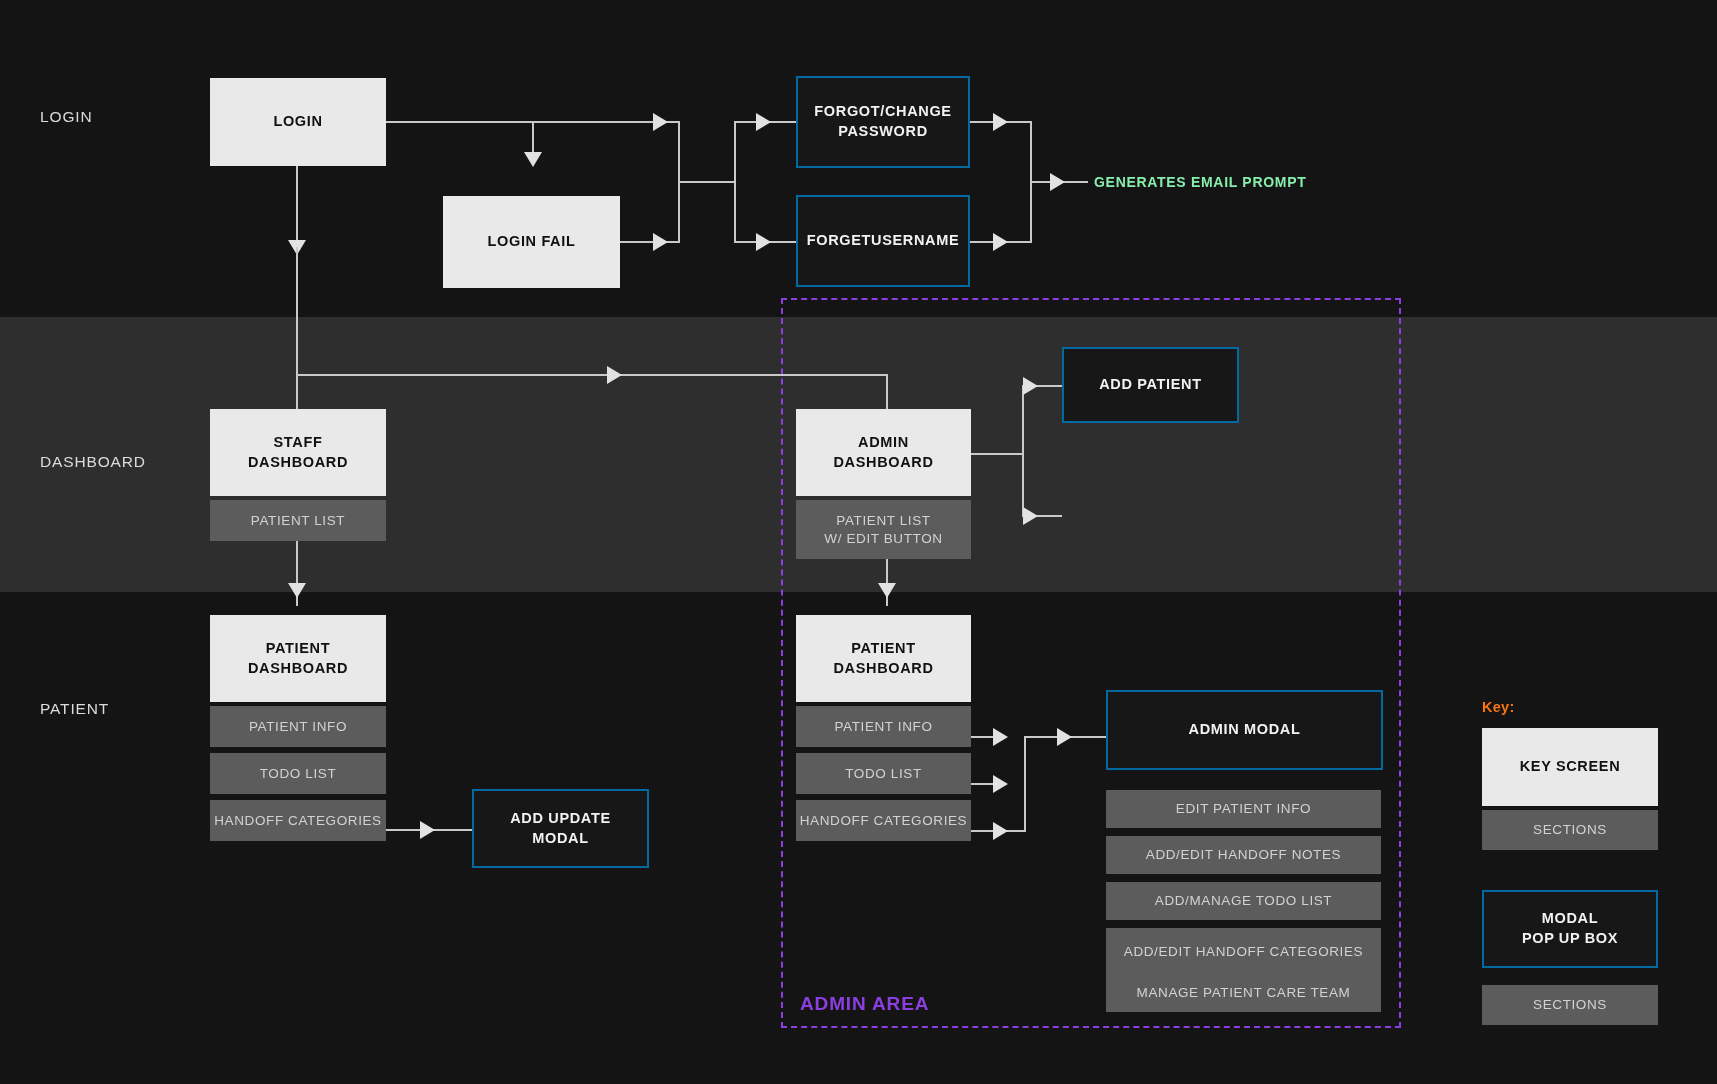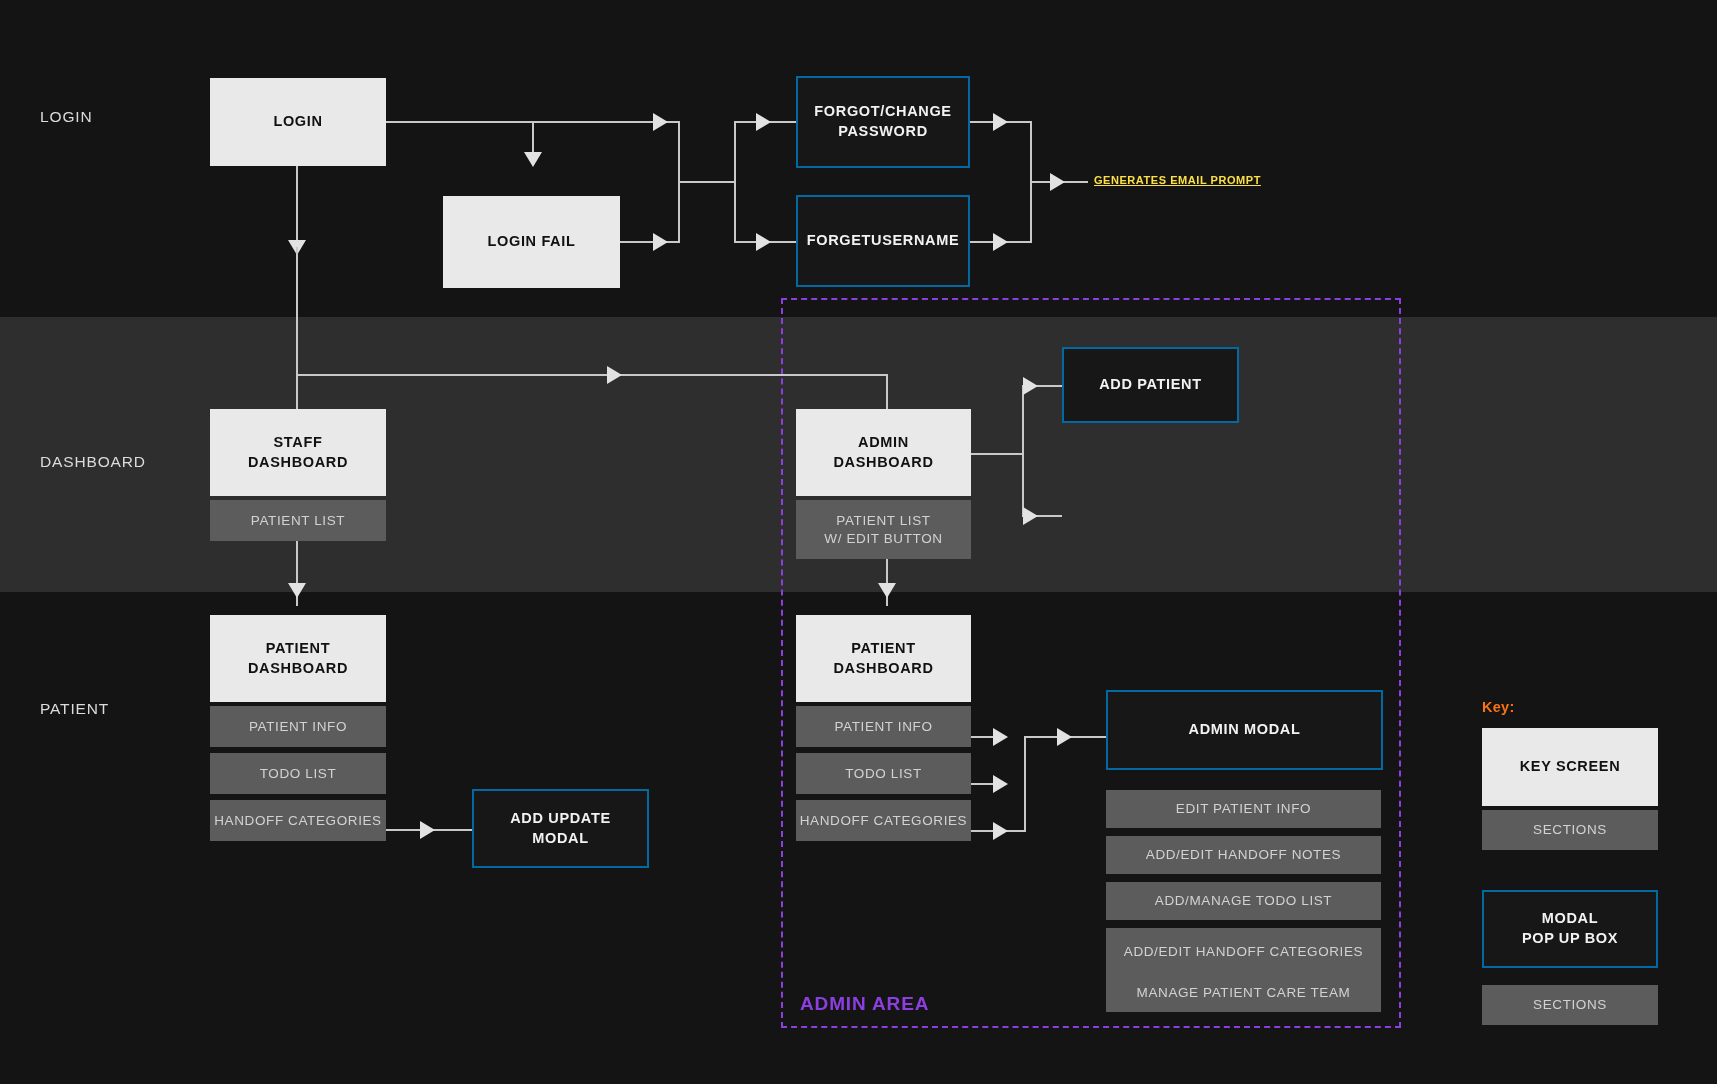--- a/index.html
+++ b/index.html
@@ -50,26 +50,25 @@
     background: #5c5c5c;
     color: #d2d2d2;
     font-size: 13.5px;
     letter-spacing: .045em;
     display: flex; align-items: center; justify-content: center;
     text-align: center; line-height: 1.3;
   }
 
   .plain-label {
     position: absolute;
-    color: #fde047;
-    font-weight: bold;
-    font-size: 11px;
+    color: #86efac;
+    font-weight: bold;
+    font-size: 14px;
     letter-spacing: .05em;
     white-space: nowrap;
-    text-decoration: underline;
   }
 
   
   .ln { position: absolute; background: #c9c9c9; }
   .ln.h { height: 2px; }
   .ln.v { width: 2px; }
 
   .arrow { position: absolute; width: 0; height: 0; }
   .arrow.right {
     border-top: 9px solid transparent;

